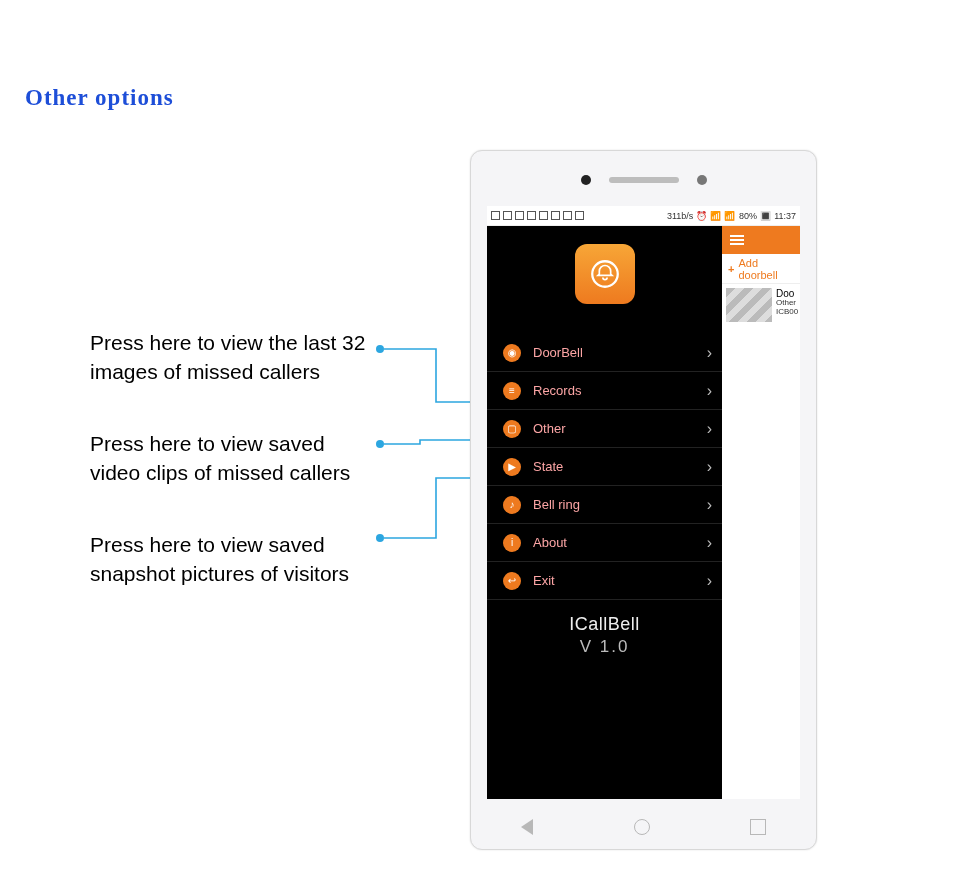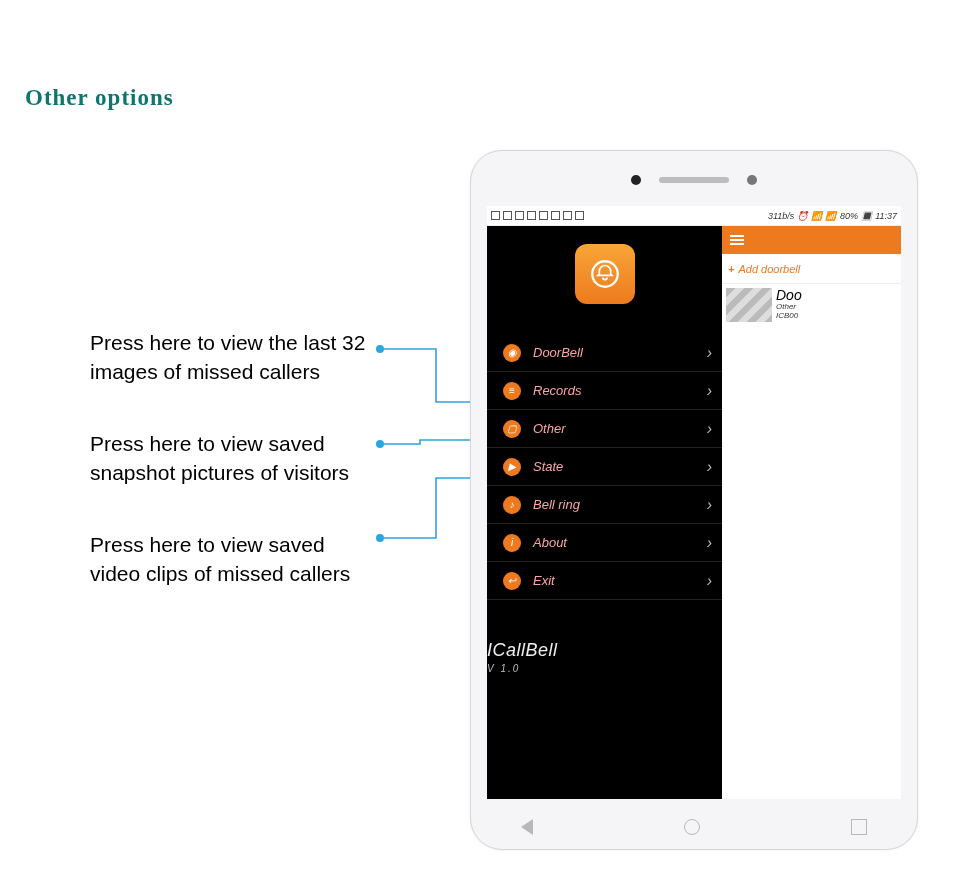--- a/index.html
+++ b/index.html
@@ -11,21 +11,21 @@
     position: relative;
     overflow: hidden;
   }
   .page-title {
     position: absolute;
     left: 25px;
     top: 85px;
     font-size: 23px;
     font-weight: bold;
     letter-spacing: 1px;
-    color: #0f766e;
+    color: #1d4ed8;
     font-family: "Times New Roman", serif;
   }
 
   
   .annotations {
     position: absolute;
     left: 90px;
     top: 328px;
     width: 290px;
   }
@@ -47,27 +47,26 @@
     left: 0; top: 0;
     width: 960px; height: 882px;
     pointer-events: none;
   }
 
   
   .phone {
     position: absolute;
     left: 470px;
     top: 150px;
-    width: 448px;
+    width: 347px;
     height: 700px;
     border: 1px solid #d8d8d8;
-    border-radius: 32px;
+    border-radius: 12px;
     background: #f5f5f7;
     box-shadow: 0 0 2px rgba(0,0,0,0.12);
-    font-style: italic;
   }
   .sensors {
     position: absolute;
     top: 22px; left: 0; right: 0;
     height: 14px;
     display: flex;
     align-items: center;
     justify-content: center;
     gap: 18px;
   }
@@ -152,26 +151,26 @@
     width:18px;height:18px;border-radius:50%;
     background:#ee7a1f;
     margin-right: 12px;
     display:flex;align-items:center;justify-content:center;
     color:#fff; font-size:10px;
   }
   .mi-label { flex:1; font-size:13px; color:#fca5a5; }
   .mi-ch { color:#bbb; font-size:16px; }
 
   .brand {
-    margin-top: 40px;
-    text-align:left;
+    margin-top: 14px;
+    text-align:center;
     color:#eee;
   }
   .brand-name { font-size:18px; letter-spacing:0.5px; font-weight: 400; }
-  .brand-ver { font-size:10px; letter-spacing:2px; color:#bbb; margin-top:2px;}
+  .brand-ver { font-size:17px; letter-spacing:2px; color:#bbb; margin-top:2px;}
 
   .right-panel {
     flex:1;
     background:#fff;
     display:flex;
     flex-direction:column;
     font-size:10px;
     color:#333;
   }
   .rp-header {
@@ -194,31 +193,31 @@
     display:flex;
     padding:4px 0 4px 4px;
     gap:4px;
   }
   .rp-thumb {
     width:46px;height:34px;background:#ccc;
     background-image: linear-gradient(135deg,#bbb 25%,#ddd 25%,#ddd 50%,#bbb 50%,#bbb 75%,#ddd 75%);
     background-size: 18px 18px;
   }
   .rp-meta { font-size:8px; line-height:1.1; overflow:hidden;}
-  .rp-name { font-size:14px; color:#000;}
+  .rp-name { font-size:10px; color:#000;}
 </style>
 </head>
 <body>
 
 <div class="page-title">Other options</div>
 
 <div class="annotations">
   <div class="ann">Press here to view the last 32 images of missed callers</div>
+  <div class="ann">Press here to view saved video clips of missed callers</div>
   <div class="ann">Press here to view saved snapshot pictures of visitors</div>
-  <div class="ann">Press here to view saved video clips of missed callers</div>
 </div>
 
 <div class="dot" style="left:376px; top:345px;"></div>
 <div class="dot" style="left:376px; top:440px;"></div>
 <div class="dot" style="left:376px; top:534px;"></div>
 
 <svg class="connectors">
   <path d="M 384 349 L 436 349 L 436 402 L 502 402" stroke="#2ca6e0" stroke-width="1.6" fill="none"></path>
   <path d="M 384 444 L 420 444 L 420 440 L 502 440" stroke="#2ca6e0" stroke-width="1.6" fill="none"></path>
   <path d="M 384 538 L 436 538 L 436 478 L 502 478" stroke="#2ca6e0" stroke-width="1.6" fill="none"></path>

